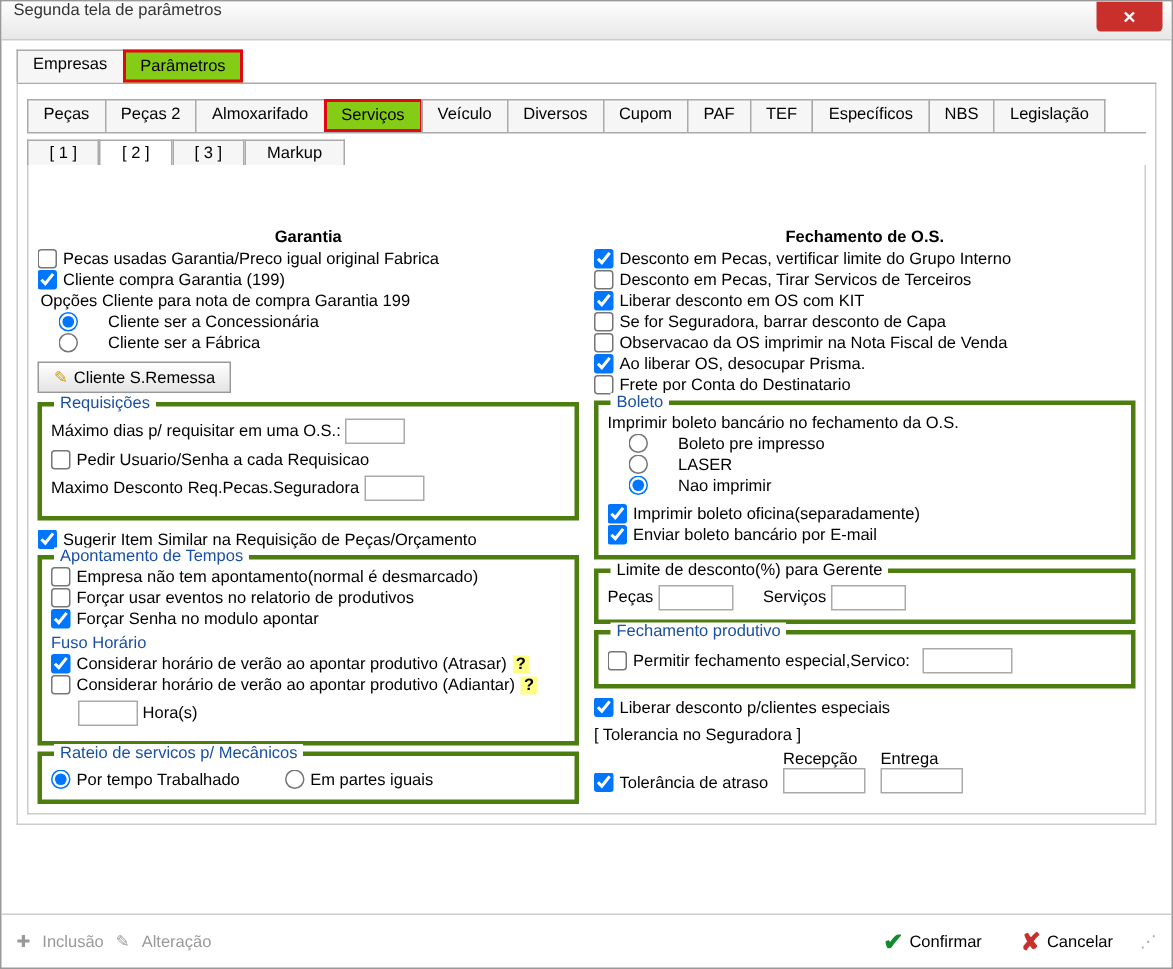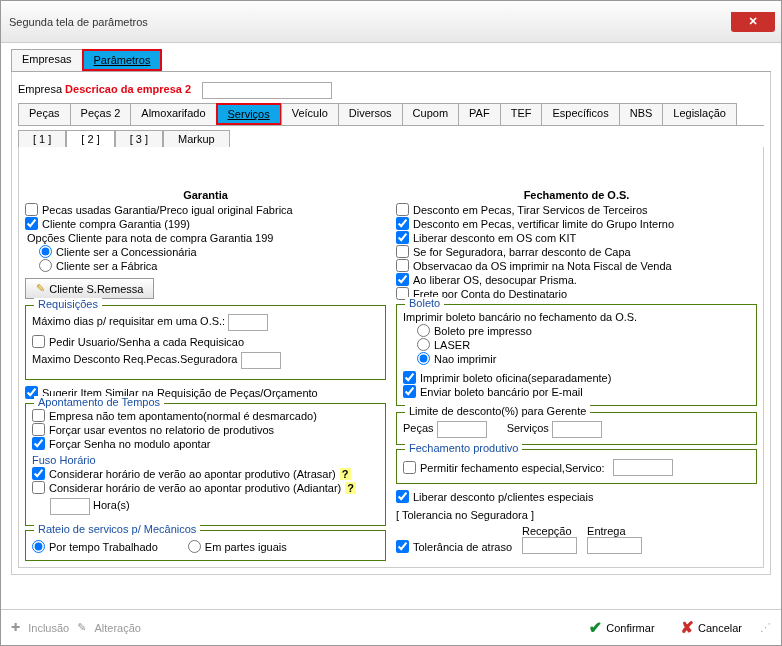--- a/index.html
+++ b/index.html
@@ -1,38 +1,38 @@
 <!DOCTYPE html>
 <html><head>
 <meta charset="utf-8">
 <style>
 * { box-sizing: border-box; margin: 0; padding: 0; font-family: "Segoe UI", Tahoma, sans-serif; font-size: 11px; }
 body { background: #fff; width: 782px; height: 646px; border: 1px solid #999; position: relative; overflow: hidden; }
-.titlebar { height: 42px; background: linear-gradient(#fdfdfd,#e8e8e8); border-bottom: 1px solid #ccc; display: flex; align-items: center; padding: 0 0 0 8px; }
+.titlebar { height: 26px; background: linear-gradient(#fdfdfd,#e8e8e8); border-bottom: 1px solid #ccc; display: flex; padding: 0 0 0 8px; }
 .titlebar .title { flex: 1; color: #333; }
 .close-btn { width: 44px; height: 20px; background: #c9302c; border-radius: 0 0 3px 3px; margin-right: 6px; display:flex; align-items:center; justify-content:center; color:#fff; font-weight:bold; cursor:pointer; }
 .content { padding: 6px 10px 0 10px; }
 .tabs { display: flex; border-bottom: 1px solid #aaa; }
 .tab { padding: 3px 10px; border: 1px solid #aaa; border-bottom: none; margin-right: -1px; background: #f6f6f6; cursor:pointer; }
-.tab.active { background: #0ea5e9; text-decoration: underline; }
+.tab.active { background: #84cc16; }
 .red-box { border: 2px solid #e30613; }
 .red-text { color:#e30613; font-weight:bold; }
 .row { margin: 4px 0; }
 .field-inline { border:1px solid #aaa; height:17px; display:inline-block; vertical-align:middle; background:#fff; }
 .subtabs { display:flex; margin-top:4px; }
 .subtab { padding:2px 14px; border:1px solid #aaa; border-bottom:none; background:#f6f6f6; cursor:pointer; }
 .subtab.active { background:#fff; }
 .main { display:flex; gap:10px; border:1px solid #ccc; border-top:none; padding:6px; }
 .col { flex:1; min-width:0;margin-top:36px; }
 .group-title { text-align:center; font-weight:bold; margin-bottom:2px; }
-.fs { border:1px solid #4d7c0f; padding:4px 6px 6px 6px; margin-top:4px; position:relative; }
+.fs { border:3px solid #4d7c0f; padding:4px 6px 6px 6px; margin-top:4px; position:relative; }
 .fs-title { position:absolute; top:-8px; left:8px; background:#fff; color:#1a4fa3; padding:0 4px; font-size:11px; }
 .chk { display:flex; align-items:center; gap:4px; margin:1px 0; }
 .chk input[type=checkbox]{ width:13px; height:13px; }
-.rad { display:flex; align-items:center; gap:4px; margin:1px 0 1px 14px; }
+.rad { display:flex; align-items:center; gap:20px; margin:1px 0 1px 14px; }
 .btn { border:1px solid #999; background:linear-gradient(#fff,#e4e4e4); padding:3px 10px; cursor:pointer; display:inline-flex; align-items:center; gap:4px; }
 .hl { background:#ff8; padding:0 2px; font-weight:bold; }
 .footer { position:absolute; bottom:0; left:0; right:0; height:36px; border-top:1px solid #ccc; display:flex; align-items:center; padding:0 10px; gap:10px; }
 .footer .left { color:#999; display:flex; gap:8px; align-items:center; }
 .footer .spacer { flex:1; }
 .footer .fbtn { display:flex; align-items:center; gap:4px; cursor:pointer; padding:4px 8px; }
 .green { color:#128a2f; font-weight:bold; font-size:16px; }
 .redx { color:#c9302c; font-weight:bold; font-size:16px; }
 label { cursor:default; }
 </style>
@@ -44,25 +44,20 @@
   <div class="close-btn">✕</div>
 </div>
 
 <div class="content">
   <div class="tabs">
     <div class="tab">Empresas</div>
     <div class="tab active red-box">Parâmetros</div>
   </div>
 
   <div style="border:1px solid #ccc;border-top:none;padding:6px;">
-    <div class="row">
-      <span>Empresa</span>
-      <span class="red-text">Descricao da empresa 2</span>
-      <span class="field-inline" style="width:130px;margin-left:8px;"></span>
-    </div>
 
     <div class="tabs" id="cat-tabs" style="margin-top:4px;">
         <div class="tab">Peças</div>
         <div class="tab">Peças 2</div>
         <div class="tab">Almoxarifado</div>
         <div class="tab active red-box">Serviços</div>
         <div class="tab">Veículo</div>
         <div class="tab">Diversos</div>
         <div class="tab">Cupom</div>
         <div class="tab">PAF</div>
@@ -159,26 +154,26 @@
                 <input type="radio" name="rat" style="">
                 <label>Em partes iguais</label>
               </span>
           </div>
         </div>
       </div>
 
       <div class="col">
         <div class="group-title">Fechamento de O.S.</div>
         <div class="chk">
+            <input type="checkbox" checked="" style="">
+            <label>Desconto em Pecas, vertificar limite do Grupo Interno</label>
+          </div>
+        <div class="chk">
             <input type="checkbox" style="">
             <label>Desconto em Pecas, Tirar Servicos de Terceiros</label>
-          </div>
-        <div class="chk">
-            <input type="checkbox" checked="" style="">
-            <label>Desconto em Pecas, vertificar limite do Grupo Interno</label>
           </div>
         <div class="chk">
             <input type="checkbox" checked="" style="">
             <label>Liberar desconto em OS com KIT</label>
           </div>
         <div class="chk">
             <input type="checkbox" style="">
             <label>Se for Seguradora, barrar desconto de Capa</label>
           </div>
         <div class="chk">

